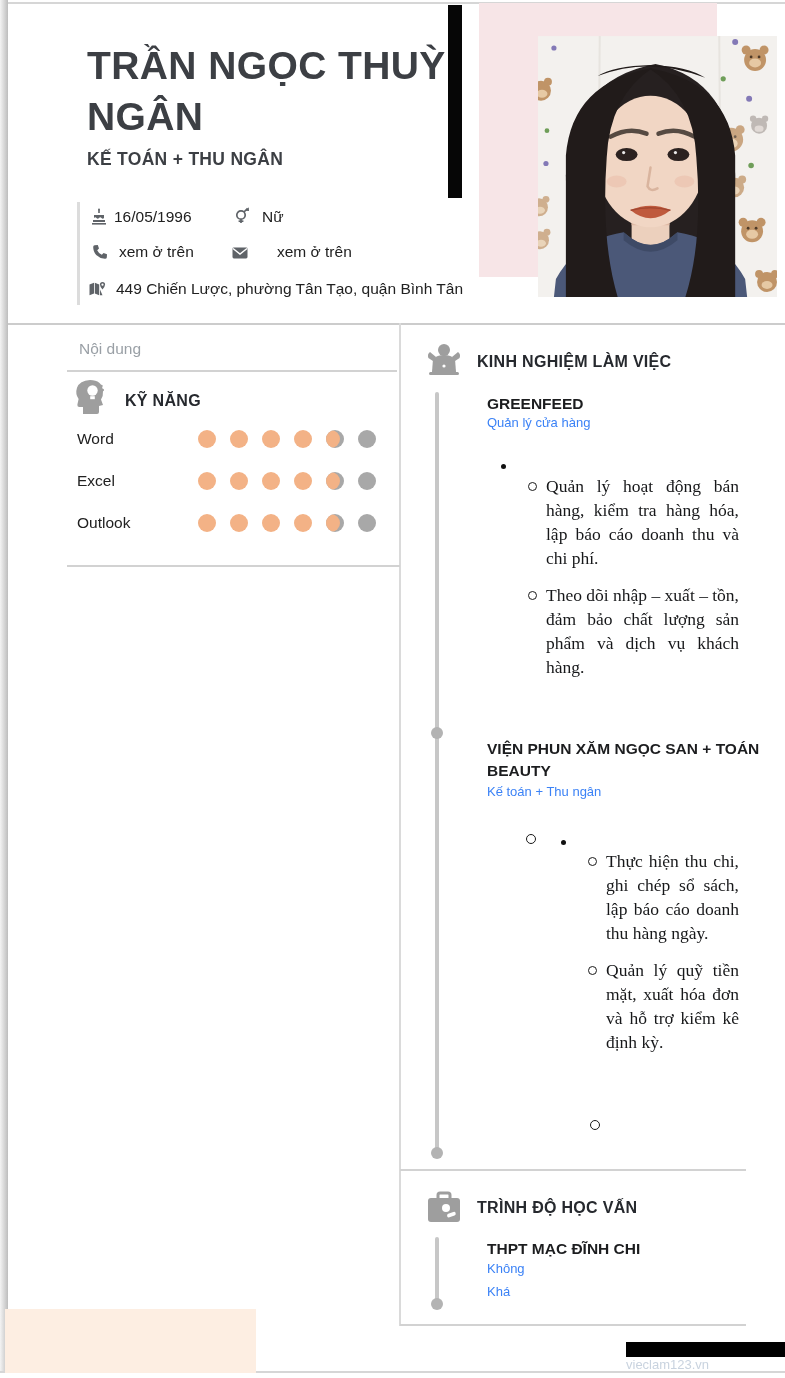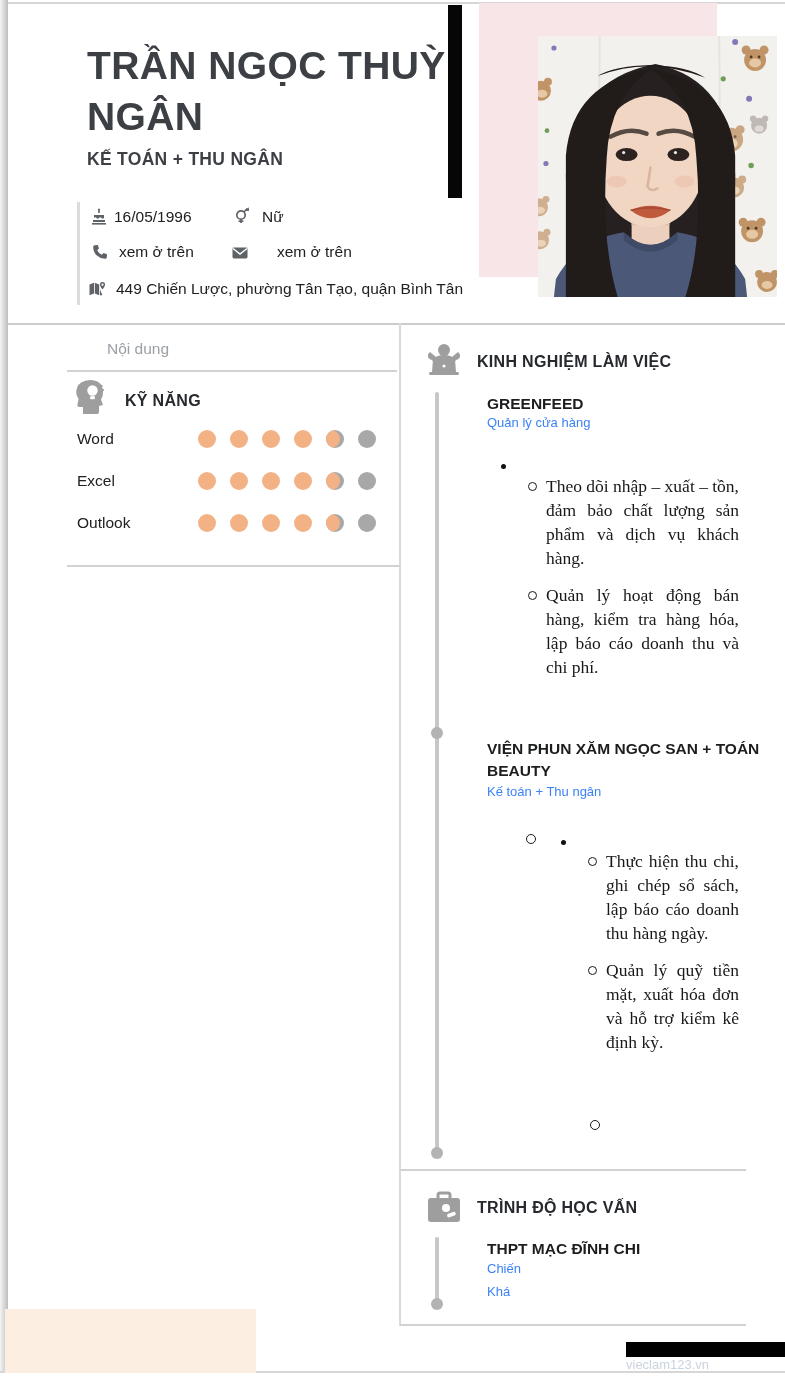--- a/index.html
+++ b/index.html
@@ -21,21 +21,21 @@
   .contact-rule{left:77px;top:202px;width:3px;height:103px;background:#dcdcdc;}
   .c-ico{width:18px;height:18px;}
   .c-txt{font-size:15.5px;color:#212121;}
 
   
   .div-header{left:8px;top:323px;width:777px;height:2px;background:#cccccc;}
   .div-col{left:399px;top:323px;width:2px;height:1003px;background:#dadada;}
   .rule{background:#d2d2d2;height:2px;}
 
   
-  .placeholder{left:79px;top:340px;font-size:15.5px;color:#9aa0a6;margin-left:28px;}
+  .placeholder{left:79px;top:340px;font-size:15.5px;color:#9aa0a6;}
   .skill-title,.sec-title{font-size:16px;font-weight:700;color:#26292e;letter-spacing:.3px;}
   #skills-rows{left:77px;top:430px;width:312px;}
   .skill-row{display:flex;align-items:flex-start;height:18px;margin-bottom:24px;}
   .skill-label{flex:0 0 121px;font-size:15.5px;color:#212121;}
   .dots{display:flex;gap:14px;}
   .dot{width:18px;height:18px;border-radius:50%;position:relative;overflow:hidden;flex:0 0 auto;}
   .dot.full{background:#f3b286;}
   .dot.empty{background:#a8a8a8;}
   .dot.partial{background:#a8a8a8;}
   .dot.partial::after{content:"";position:absolute;left:-4px;top:0;width:18px;height:18px;border-radius:50%;background:#f3b286;}
@@ -286,22 +286,22 @@
   <div class="abs sec-title" style="left:477px;top:353px">KINH NGHIỆM LÀM VIỆC</div>
 
   <div class="abs tline" style="left:435px;top:392px;height:763px"></div>
   <div class="abs tdot" style="left:431px;top:727px"></div>
   <div class="abs tdot" style="left:431px;top:1147px"></div>
 
   <div class="abs company" style="left:487px;top:393px">GREENFEED</div>
   <div class="abs role" style="left:487px;top:415px">Quản lý cửa hàng</div>
   <div class="abs mk-solid" style="left:501px;top:464px"></div>
   <ul class="abs serif-list" style="left:527px;top:474px;width:212px">
+    <li>Quản lý hoạt động bán hàng, kiểm tra hàng hóa, lập báo cáo doanh thu và chi phí.</li>
     <li>Theo dõi nhập – xuất – tồn, đảm bảo chất lượng sản phẩm và dịch vụ khách hàng.</li>
-    <li>Quản lý hoạt động bán hàng, kiểm tra hàng hóa, lập báo cáo doanh thu và chi phí.</li>
   </ul>
 
   <div class="abs company" style="left:487px;top:738px;width:288px">VIỆN PHUN XĂM NGỌC SAN + TOÁN BEAUTY</div>
   <div class="abs role" style="left:487px;top:784px">Kế toán + Thu ngân</div>
   <div class="abs mk-hollow" style="left:526px;top:834px"></div>
   <div class="abs mk-solid" style="left:561px;top:840px"></div>
   <ul class="abs serif-list" style="left:587px;top:849px;width:152px">
     <li>Thực hiện thu chi, ghi chép sổ sách, lập báo cáo doanh thu hàng ngày.</li>
     <li>Quản lý quỹ tiền mặt, xuất hóa đơn và hỗ trợ kiểm kê định kỳ.</li>
   </ul>
@@ -314,21 +314,21 @@
     <rect x="3" y="9" width="32" height="24" rx="3" fill="#9e9e9e"></rect>
     <circle cx="21" cy="19" r="4" fill="#ffffff"></circle>
     <rect x="22" y="24" width="9" height="3.6" rx="1.8" fill="#ffffff" transform="rotate(-20 26 26)"></rect>
   </svg>
   <div class="abs sec-title" style="left:477px;top:1199px">TRÌNH ĐỘ HỌC VẤN</div>
 
   <div class="abs tline" style="left:435px;top:1237px;height:66px"></div>
   <div class="abs tdot" style="left:431px;top:1298px"></div>
 
   <div class="abs company" style="left:487px;top:1238px">THPT MẠC ĐĨNH CHI</div>
-  <div class="abs role" style="left:487px;top:1261px">Chiến</div>
+  <div class="abs role" style="left:487px;top:1261px">Không</div>
   <div class="abs role" style="left:487px;top:1284px">Khá</div>
 
   <div class="abs rule" style="left:400px;top:1324px;width:346px"></div>
 
   <div class="abs peach-box"></div>
   <div class="abs wm-bar"></div>
   <div class="abs wm-text">vieclam123.vn</div>
 
 </div>
 

